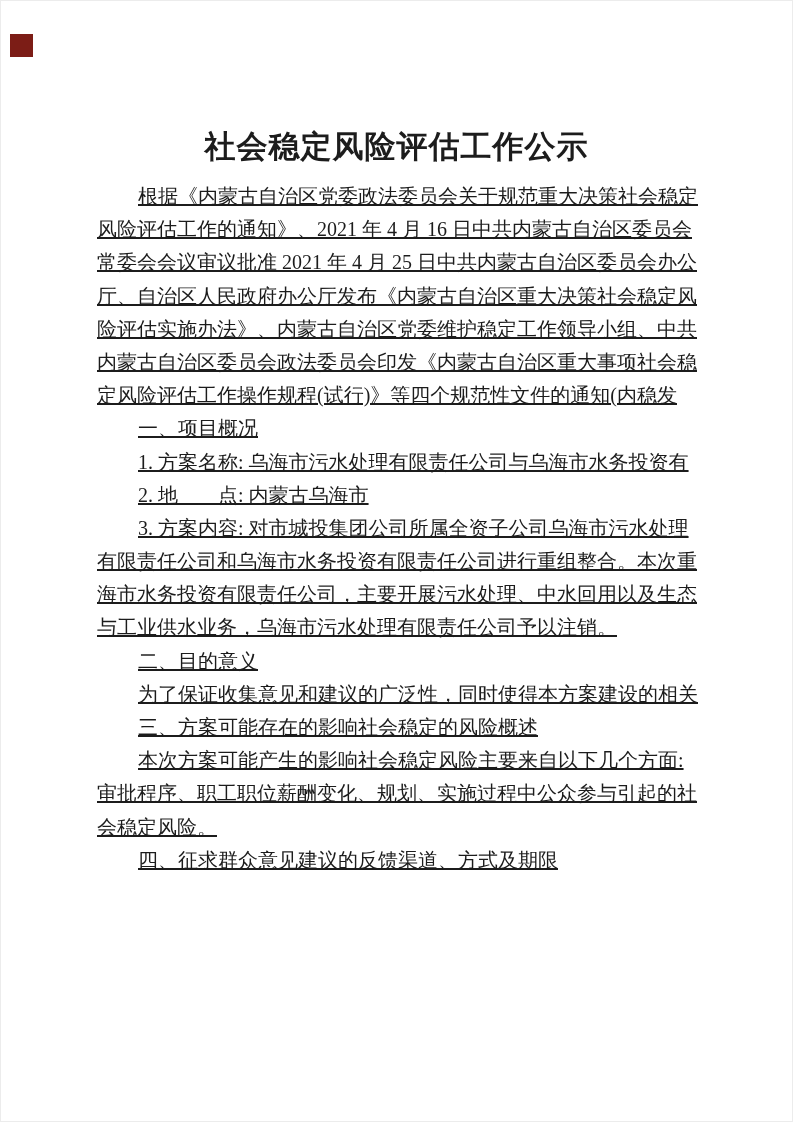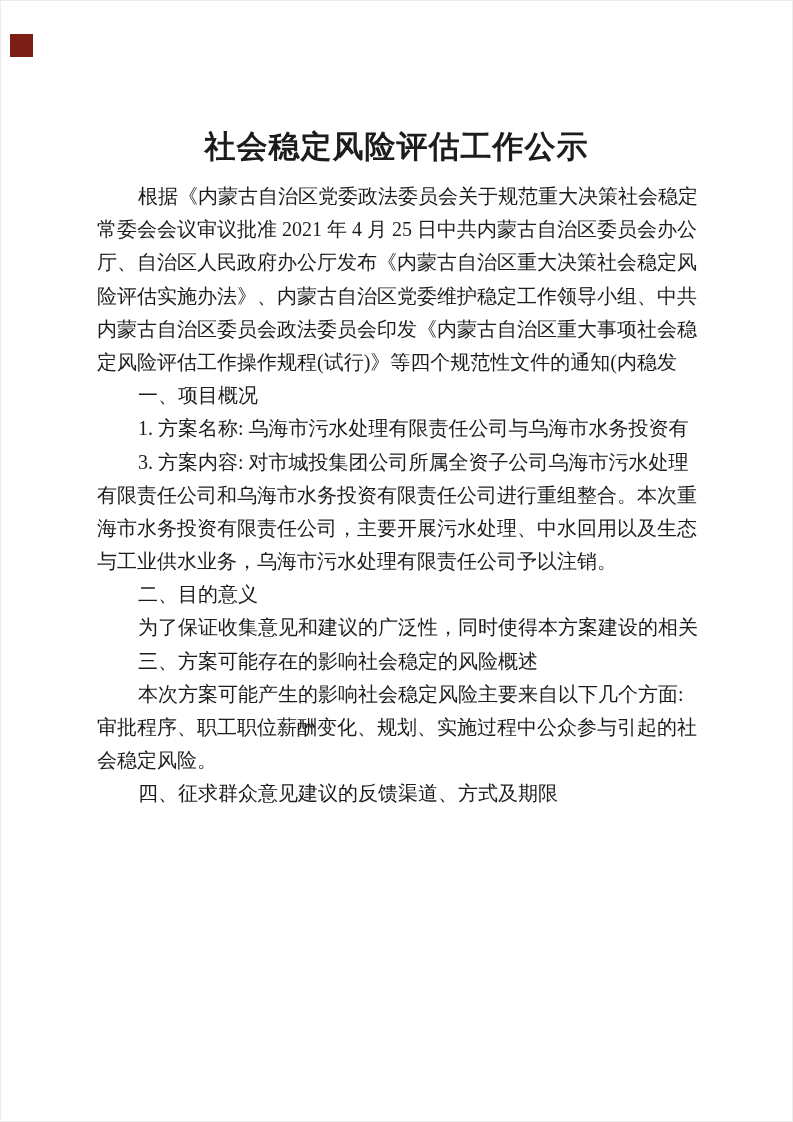--- a/index.html
+++ b/index.html
@@ -46,42 +46,45 @@
     top: 179px;
     width: 604px;
     font-size: 20px;
     line-height: 33.2px;
     text-align: left;
   }
   .line {
     height: 33.2px;
     white-space: nowrap;
     overflow: visible;
+    text-decoration: underline;
   }
   .ind  { text-indent: 41px; }
   .hang { padding-left: 172px; }
 </style>
 </head>
 <body style="background: rgb(255, 255, 255);">
 
 <div class="page" style="color: rgb(28, 28, 28);">
 
   <div class="corner-mark" style="background: rgb(124, 29, 22);"></div>
 
   <h1 class="doc-title">社会稳定风险评估工作公示</h1>
 
   <div class="content">
     <div class="line ind">根据《内蒙古自治区党委政法委员会关于规范重大决策社会稳定</div>
+    <div class="line">风险评估工作的通知》、2021 年 4 月 16 日中共内蒙古自治区委员会</div>
     <div class="line">常委会会议审议批准 2021 年 4 月 25 日中共内蒙古自治区委员会办公</div>
     <div class="line">厅、自治区人民政府办公厅发布《内蒙古自治区重大决策社会稳定风</div>
     <div class="line">险评估实施办法》、内蒙古自治区党委维护稳定工作领导小组、中共</div>
     <div class="line">内蒙古自治区委员会政法委员会印发《内蒙古自治区重大事项社会稳</div>
     <div class="line">定风险评估工作操作规程(试行)》等四个规范性文件的通知(内稳发</div>
     <div class="line ind">一、项目概况</div>
     <div class="line ind">1. 方案名称: 乌海市污水处理有限责任公司与乌海市水务投资有</div>
+    <div class="line ind">2. 地　　点: 内蒙古乌海市</div>
     <div class="line ind">3. 方案内容: 对市城投集团公司所属全资子公司乌海市污水处理</div>
     <div class="line">有限责任公司和乌海市水务投资有限责任公司进行重组整合。本次重</div>
     <div class="line">海市水务投资有限责任公司，主要开展污水处理、中水回用以及生态</div>
     <div class="line">与工业供水业务，乌海市污水处理有限责任公司予以注销。</div>
     <div class="line ind">二、目的意义</div>
     <div class="line ind">为了保证收集意见和建议的广泛性，同时使得本方案建设的相关</div>
     <div class="line ind">三、方案可能存在的影响社会稳定的风险概述</div>
     <div class="line ind">本次方案可能产生的影响社会稳定风险主要来自以下几个方面:</div>
     <div class="line">审批程序、职工职位薪酬变化、规划、实施过程中公众参与引起的社</div>
     <div class="line">会稳定风险。</div>

